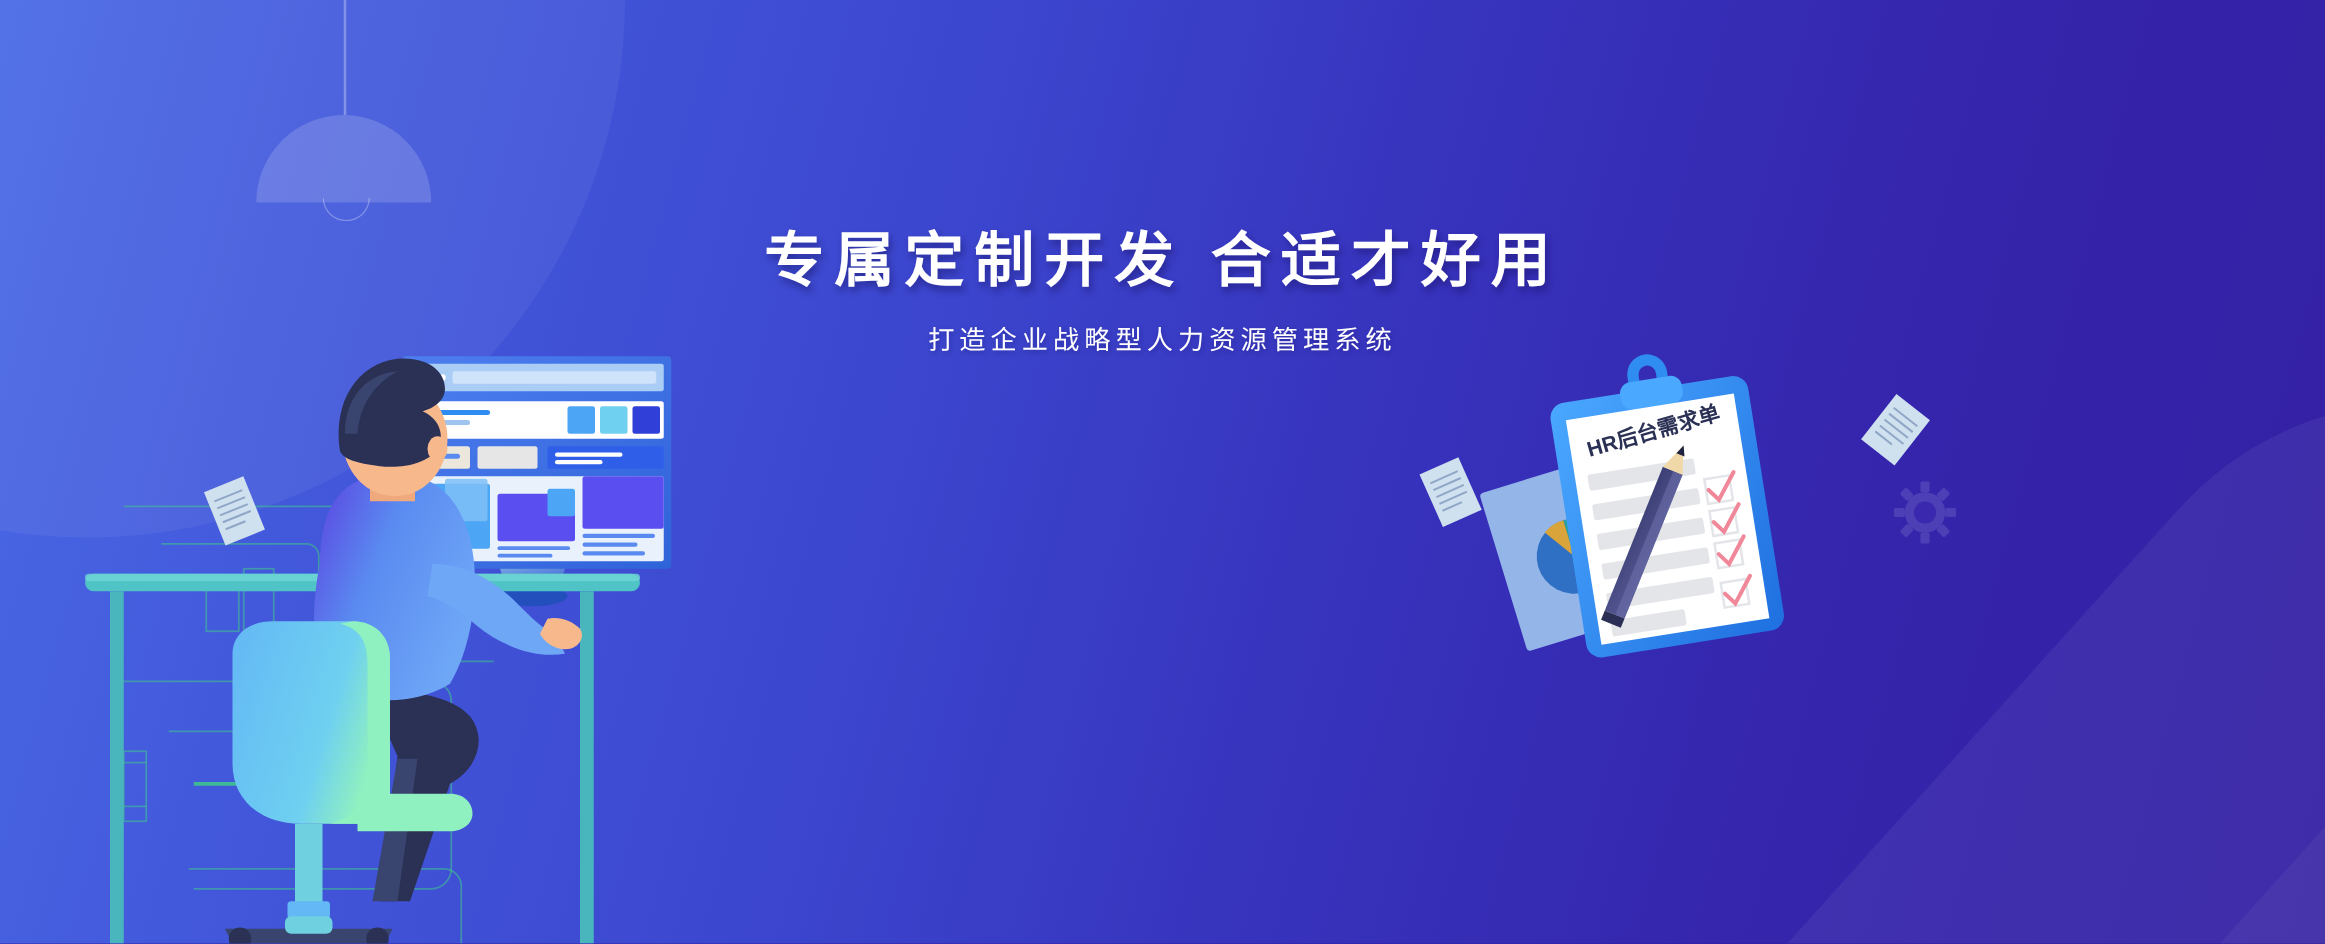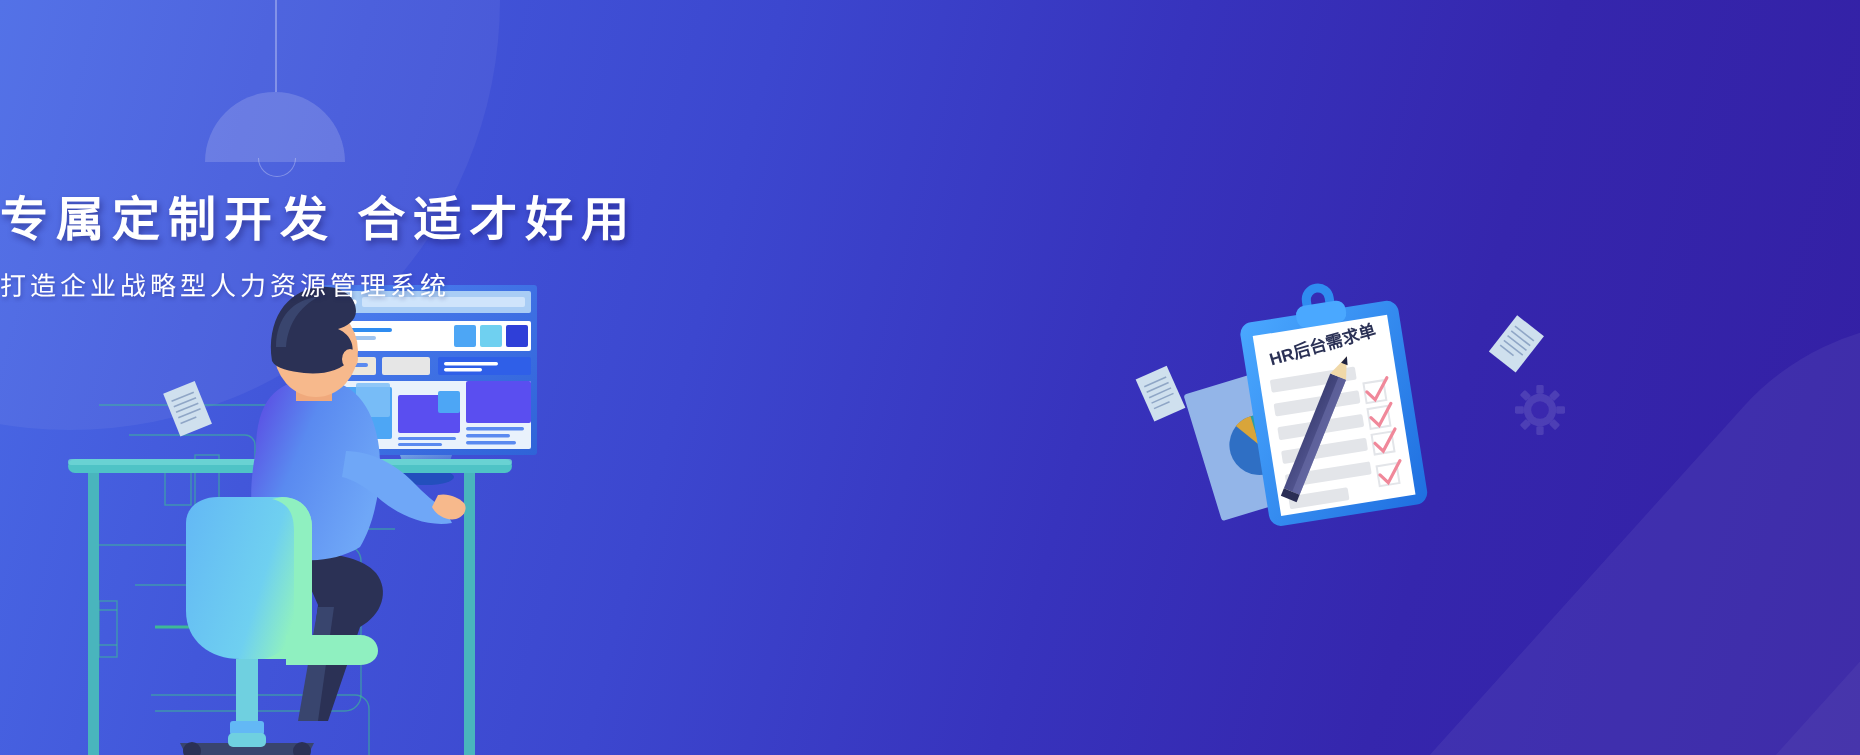--- a/index.html
+++ b/index.html
@@ -80,37 +80,38 @@
   
   .gear { position: absolute; }
 
   
   .mini-doc { position: absolute; }
 
   
   .headline-wrap {
     position: absolute;
     left: 0; right: 0;
-    top: 192px;
+    top: 182px;
+    text-align: center;
     z-index: 40;
   }
   .headline {
     margin: 0;
     color: #ffffff;
     font-size: 48px;
     font-weight: bold;
     letter-spacing: 8px;
     line-height: 1.18;
     text-shadow: 2px 4px 6px rgba(18,12,80,0.42);
     white-space: nowrap;
   }
   .subhead {
     margin: 16px 0 0 0;
     color: #ffffff;
-    font-size: 26px;
+    font-size: 21px;
     font-weight: normal;
     letter-spacing: 4px;
     text-shadow: 1px 2px 4px rgba(18,12,80,0.30);
     white-space: nowrap;
   }
 
   
   .illus-left  { position: absolute; left: 60px;  top: 255px; z-index: 30; }
   .illus-right { position: absolute; left: 1180px; top: 275px; z-index: 30; }
 </style>

